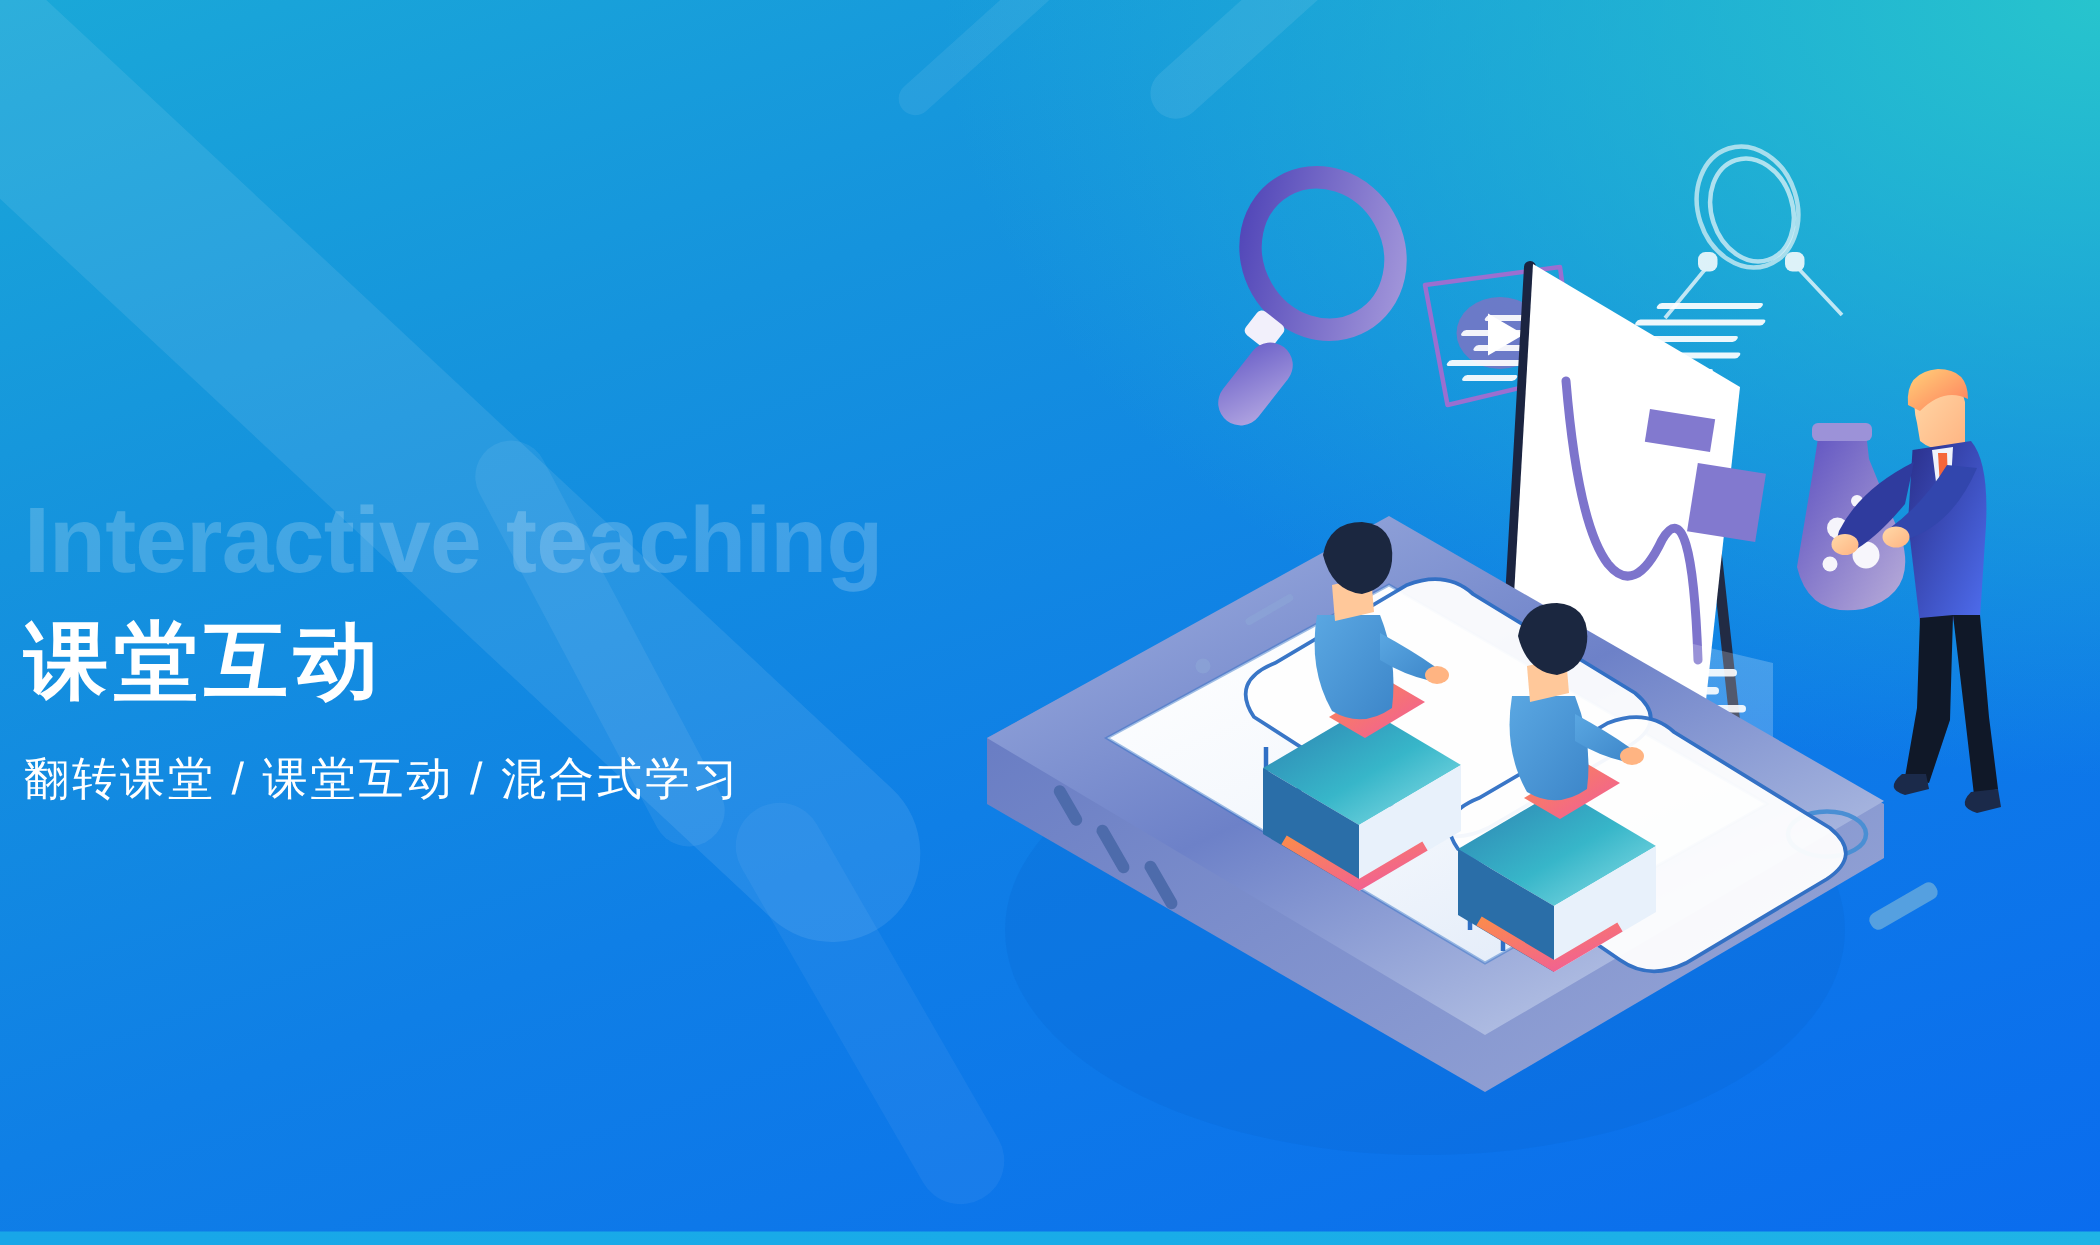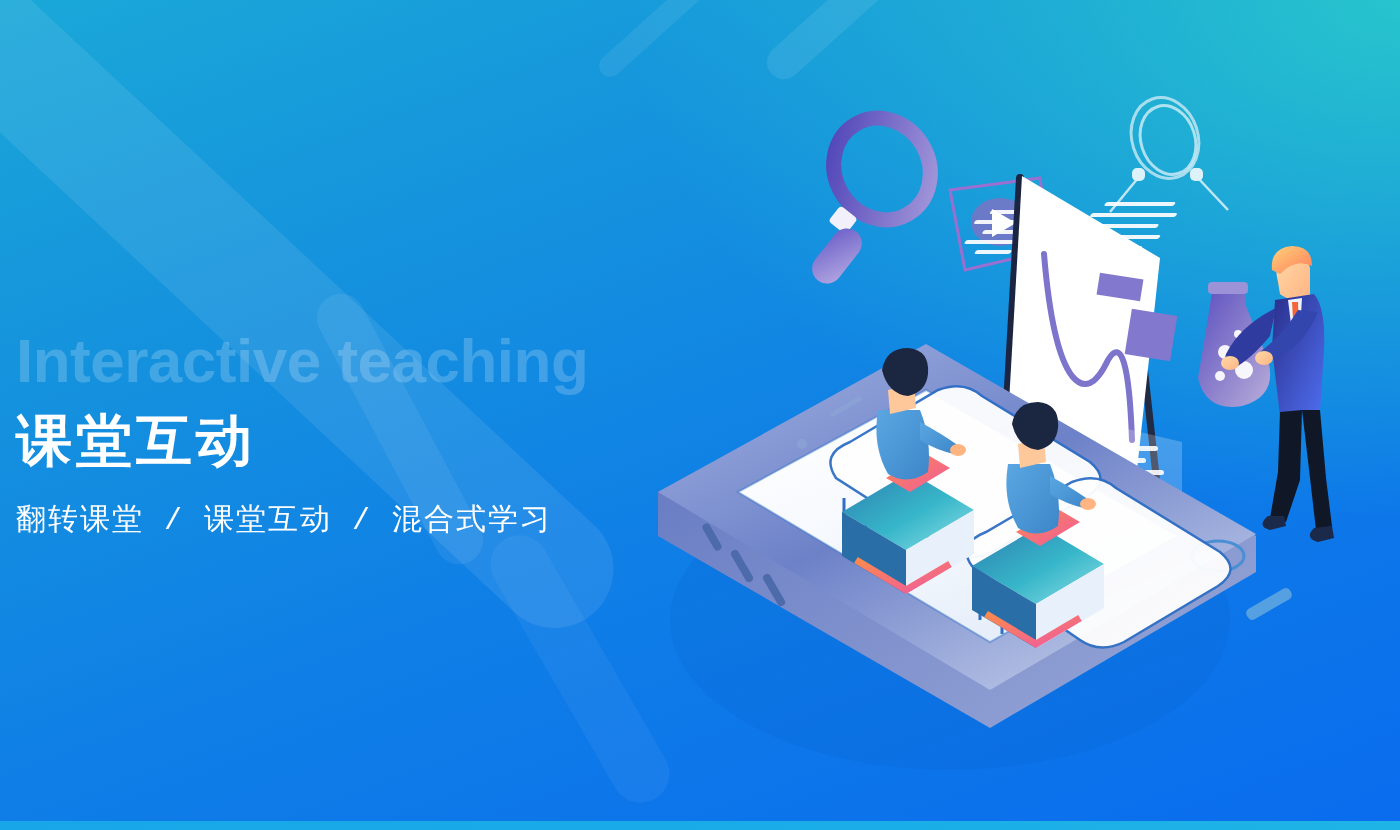--- a/index.html
+++ b/index.html
@@ -81,21 +81,20 @@
     letter-spacing:4px;
     line-height:1.05;
     white-space:nowrap;
     margin-bottom:28px;
   }
   .subtitle {
     font-size:30px; font-weight:500;
     color:#ffffff;
     letter-spacing:2px;
     white-space:nowrap;
-    font-family:Liberation Mono, monospace;
   }
 
   
   #illustration {
     position:absolute;
     left:620px; top:60px;
     width:780px; height:740px;
     z-index:5;
   }
   #illustration svg { display:block; width:100%; height:100%; overflow:visible; }

